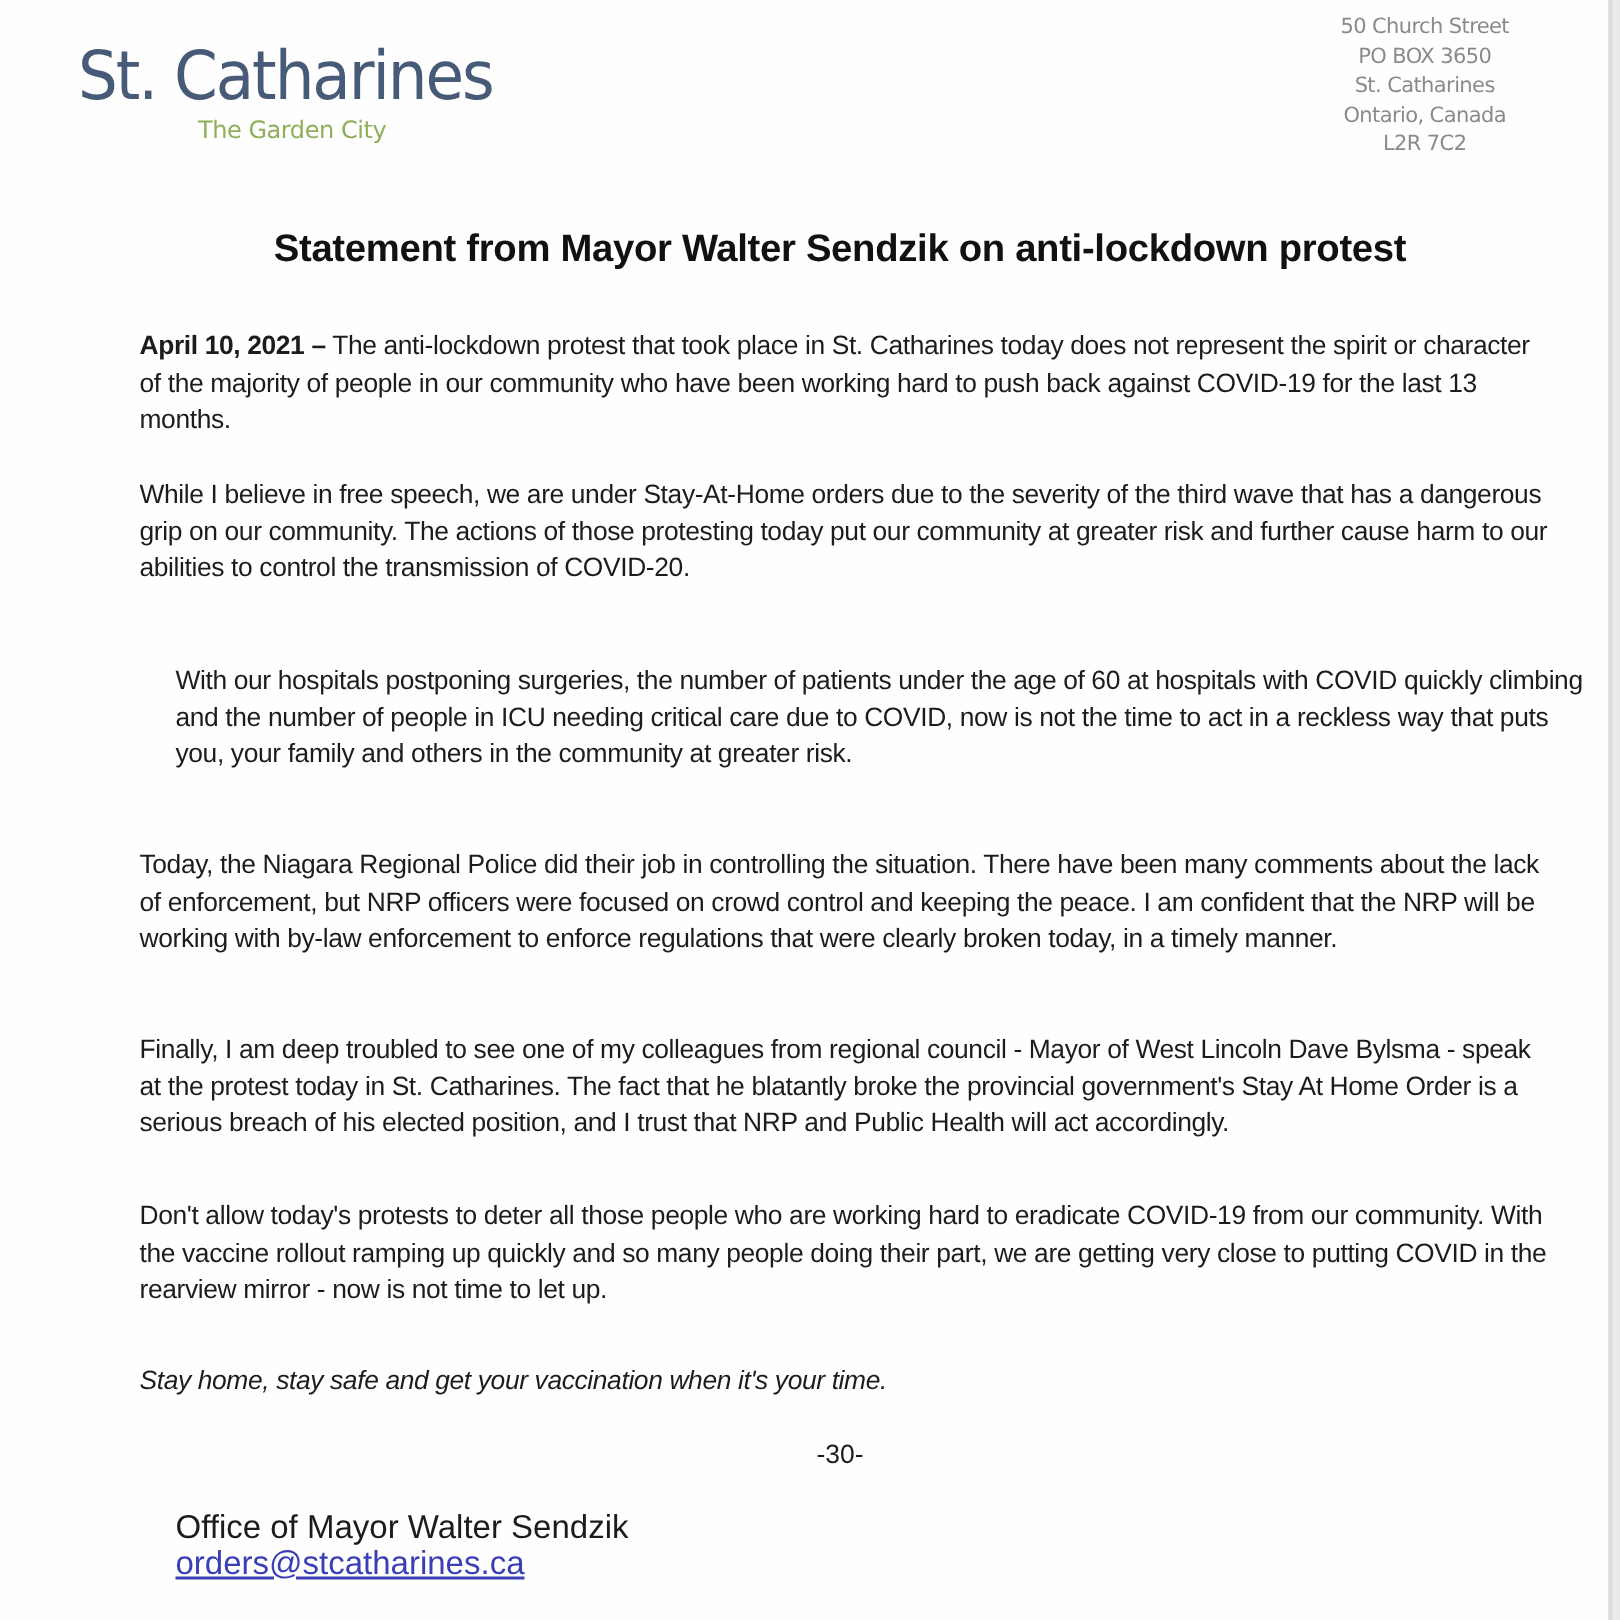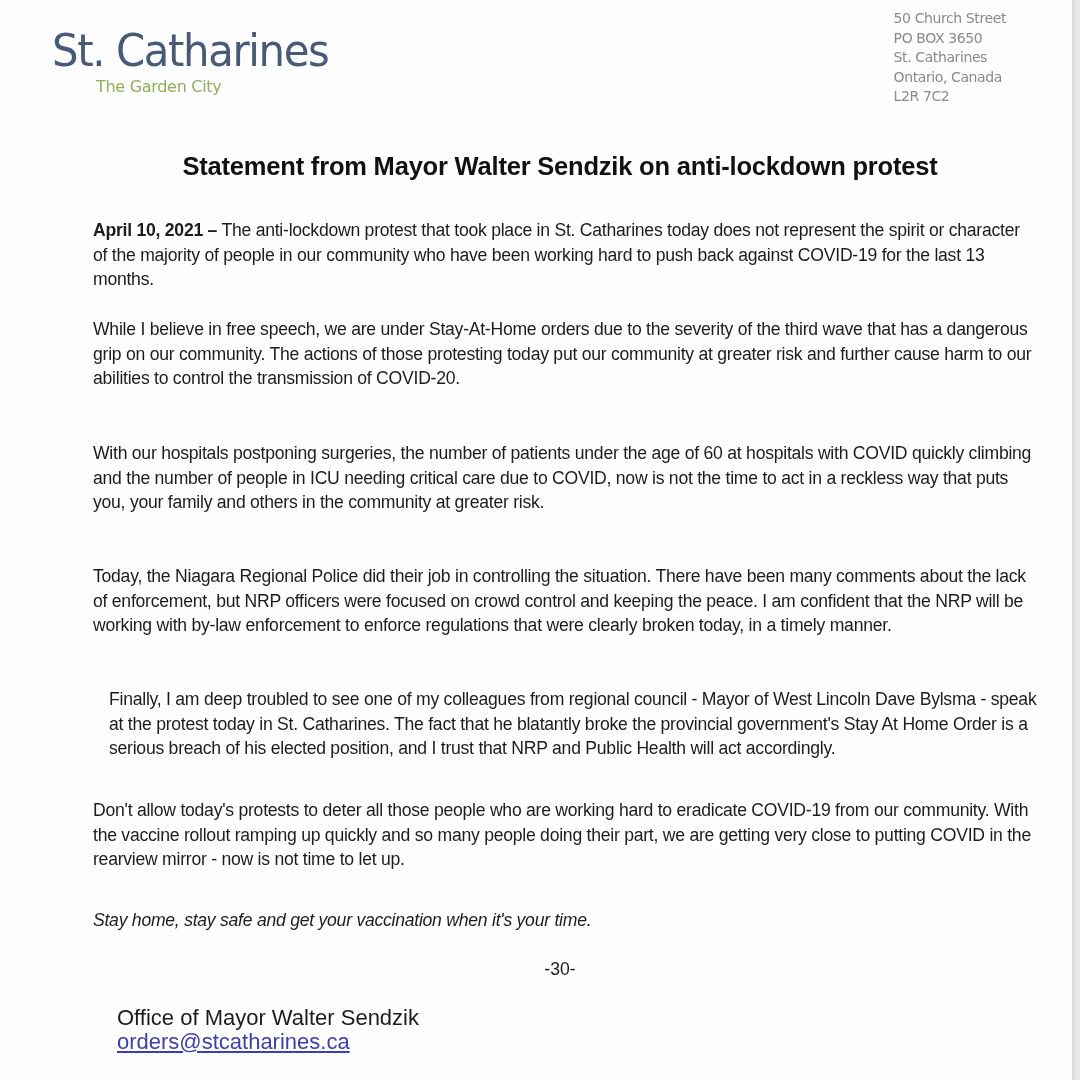--- a/index.html
+++ b/index.html
@@ -44,30 +44,30 @@
       letter-spacing: -1.5px;
       white-space: nowrap;
       transform: scaleX(0.93);
       transform-origin: left top;
     }
     .logo-tagline {
       font-family: "DejaVu Sans", sans-serif;
       font-size: 16px;
       line-height: 20px;
       color: #8fae5a;
-      margin-left: 44px;
+      margin-left: 80px;
       margin-top: -1px;
       letter-spacing: -0.3px;
       white-space: nowrap;
     }
     .address {
       position: absolute;
       right: 66px;
       top: 9px;
-      text-align: left;
+      text-align: center;
       font-family: "DejaVu Sans", sans-serif;
       font-size: 14px;
       line-height: 19.5px;
       color: #8a8a8a;
       letter-spacing: -0.4px;
     }
     .address div {
       white-space: nowrap;
     }
     .title {
@@ -137,25 +137,25 @@
     <div>Ontario, Canada</div>
     <div>L2R 7C2</div>
   </div>
 
   <div class="title">Statement from Mayor Walter Sendzik on anti-lockdown protest</div>
 
   <p class="para" style="top:218px;"><span class="date">April 10, 2021 –</span><span> The anti-lockdown protest that took place in St. Catharines today does not represent the spirit or character of the majority of people in our community who have been working hard to push back against COVID-19 for the last 13 months.</span></p>
 
   <p class="para" style="top:317px;">While I believe in free speech, we are under Stay-At-Home orders due to the severity of the third wave that has a dangerous grip on our community. The actions of those protesting today put our community at greater risk and further cause harm to our abilities to control the transmission of COVID-20.</p>
 
-  <p class="para" style="top:441px;">With our hospitals postponing surgeries, the number of patients under the age of 60 at hospitals with COVID quickly climbing and the number of people in ICU needing critical care due to COVID, now is not the time to act in a reckless way that puts you, your family and others in the community at greater risk.</p>
+  <p class="para" style="top:441px;margin-left:24px;">With our hospitals postponing surgeries, the number of patients under the age of 60 at hospitals with COVID quickly climbing and the number of people in ICU needing critical care due to COVID, now is not the time to act in a reckless way that puts you, your family and others in the community at greater risk.</p>
 
   <p class="para" style="top:564px;">Today, the Niagara Regional Police did their job in controlling the situation. There have been many comments about the lack of enforcement, but NRP officers were focused on crowd control and keeping the peace. I am confident that the NRP will be working with by-law enforcement to enforce regulations that were clearly broken today, in a timely manner.</p>
 
-  <p class="para" style="top:687px;margin-left:16px;">Finally, I am deep troubled to see one of my colleagues from regional council -  Mayor of West Lincoln Dave Bylsma - speak at the protest today in St. Catharines. The fact that he blatantly broke the provincial government's Stay At Home Order is a serious breach of his elected position, and I trust that NRP and Public Health will act accordingly.</p>
+  <p class="para" style="top:687px;">Finally, I am deep troubled to see one of my colleagues from regional council -  Mayor of West Lincoln Dave Bylsma - speak at the protest today in St. Catharines. The fact that he blatantly broke the provincial government's Stay At Home Order is a serious breach of his elected position, and I trust that NRP and Public Health will act accordingly.</p>
 
   <p class="para" style="top:798px;">Don't allow today's protests to deter all those people who are working hard to eradicate COVID-19 from our community. With the vaccine rollout ramping up quickly and so many people doing their part, we are getting very close to putting COVID in the rearview mirror - now is not time to let up.</p>
 
   <p class="para" style="top:908px;font-style:italic;">Stay home, stay safe and get your vaccination when it's your time.</p>
 
   <div class="end-mark">-30-</div>
 
   <div class="signature">
     <div>Office of Mayor Walter Sendzik</div>
     <div><a href="mailto:mayor@stcatharines.ca">orders@stcatharines.ca</a></div>

